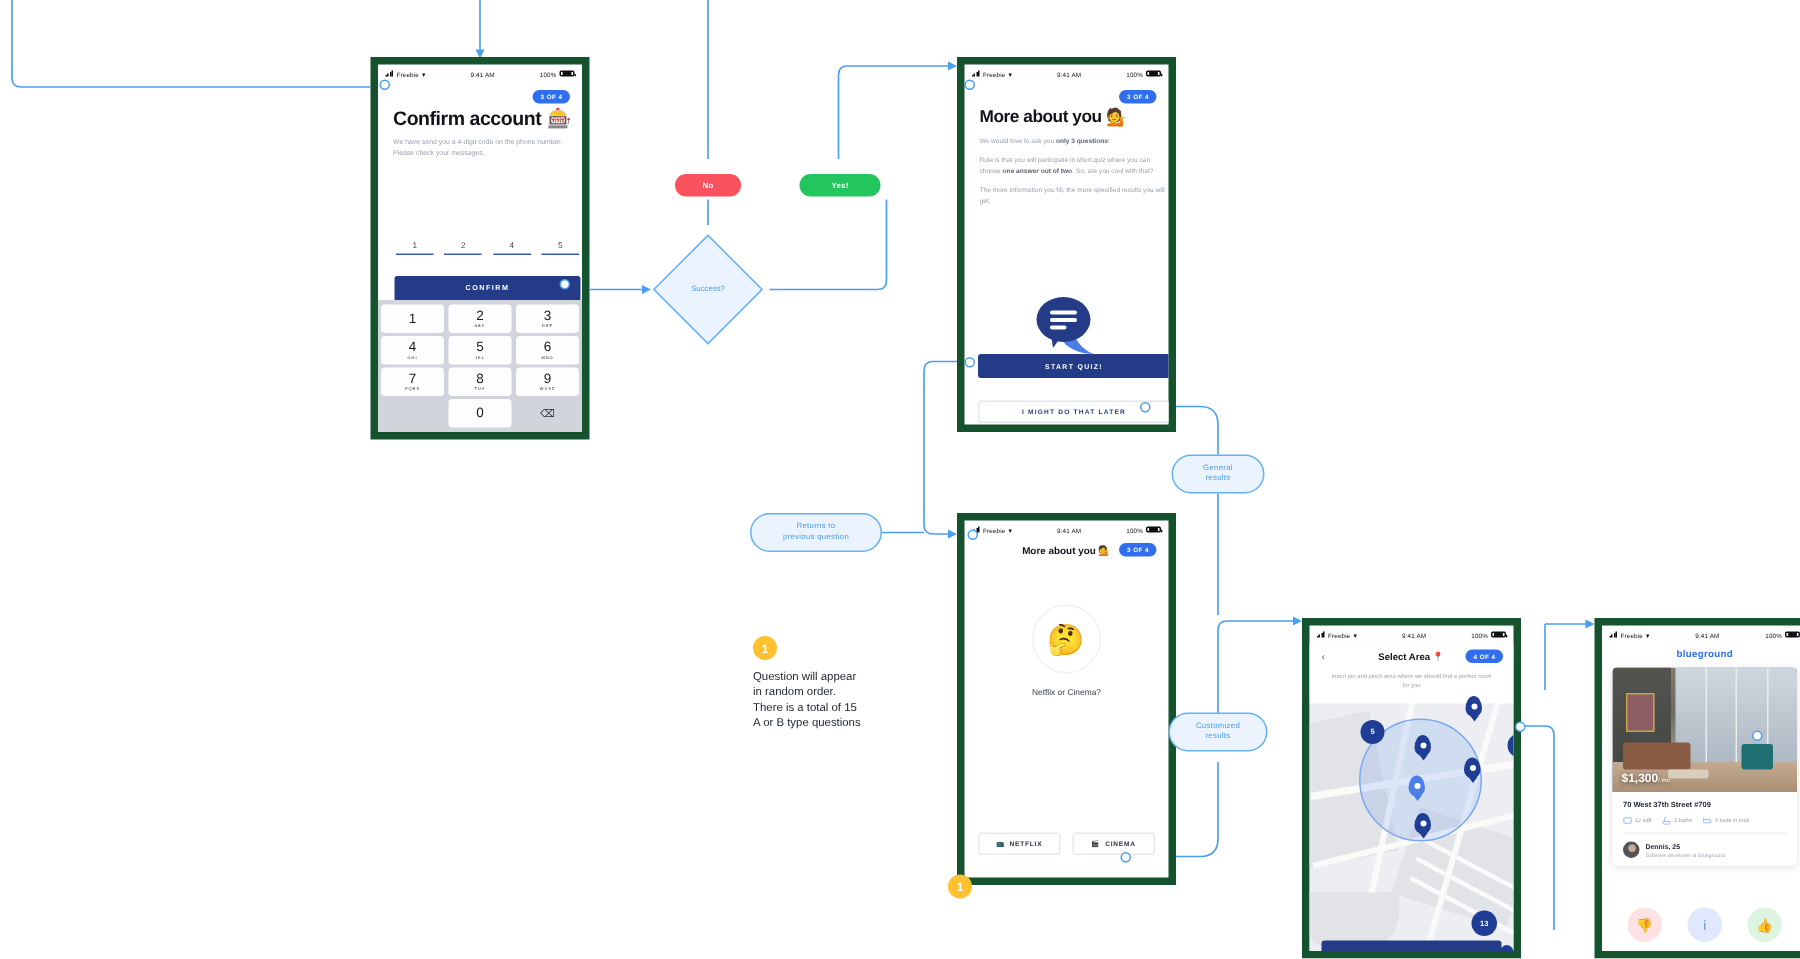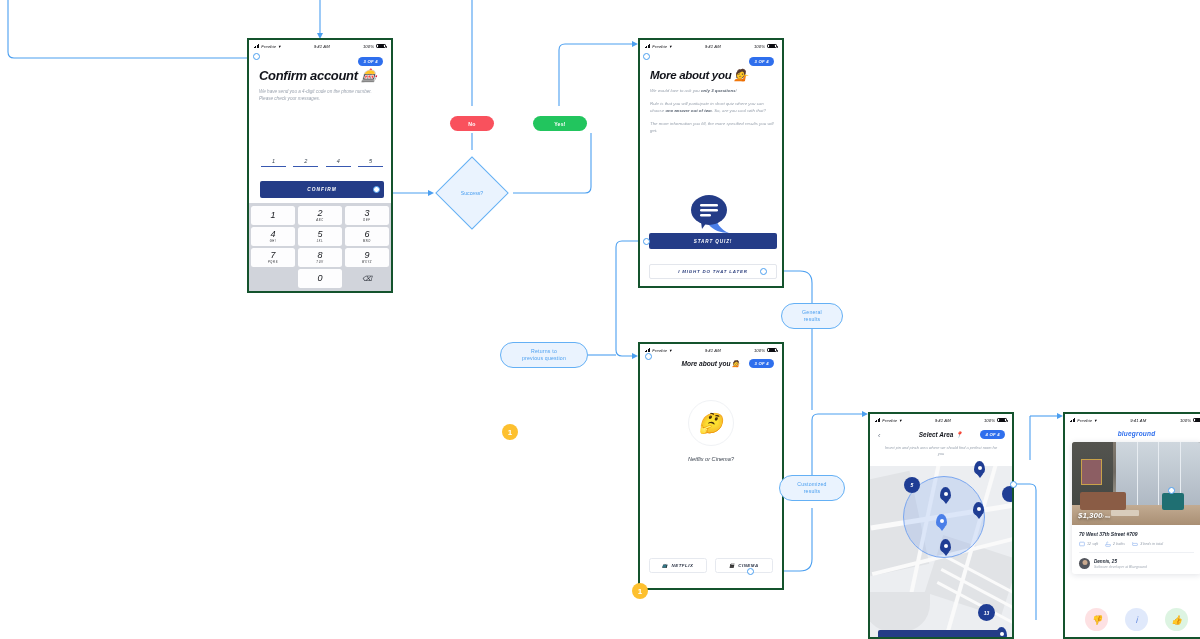--- a/index.html
+++ b/index.html
@@ -10,23 +10,22 @@
     position: relative;
   }
   .canvas { position: absolute; inset: 0; }
 
   svg.flow { position: absolute; left: 0; top: 0; width: 1200px; height: 639px; pointer-events: none; }
 
   
   .phone {
     position: absolute;
     background: #fff;
-    border: 2px solid #14532d;
+    border: 5px solid #14532d;
     overflow: hidden;
-    font-style: italic;
   }
   .statusbar {
     height: 12px;
     display: flex;
     align-items: center;
     justify-content: space-between;
     padding: 0 5px;
     font-size: 4.2px;
     color: #0d0d12;
     letter-spacing: .1px;
@@ -639,15 +638,19 @@
 
   <div class="pill blue" style="left:500px; top:342px; width:88px; height:26px; white-space:pre-line;">Returns to
 previous question</div>
   <div class="pill blue" style="left:781px; top:303px; width:62px; height:26px; white-space:pre-line;">General
 results</div>
   <div class="pill blue" style="left:779px; top:475px; width:66px; height:26px; white-space:pre-line;">Customized
 results</div>
 
   <div class="note" style="left:502px; top:424px; width:130px;">
     <div class="num">1</div>
+    <div class="txt">Question will appear
+in random order.
+There is a total of 15
+A or B type questions</div>
   </div>
 
 </div>
 
 </body></html>

